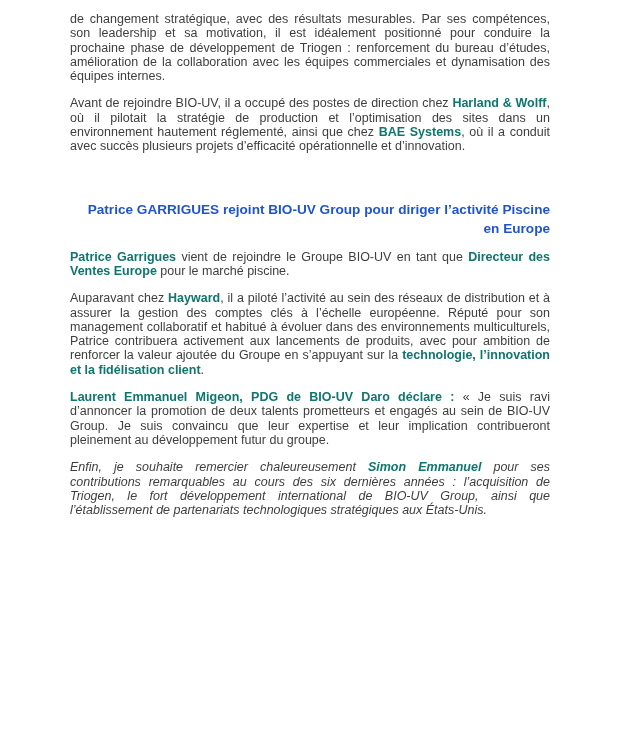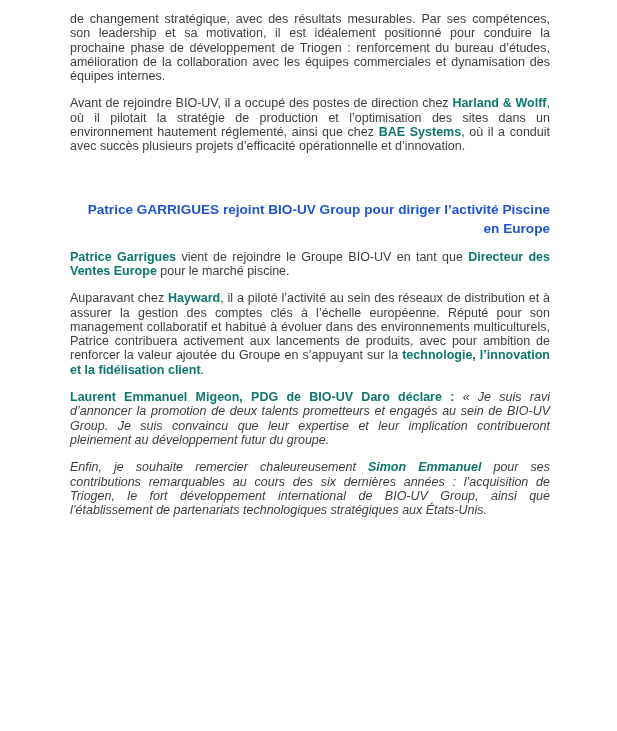--- a/index.html
+++ b/index.html
@@ -36,21 +36,20 @@
     font-size: 13.6px;
     line-height: 19px;
     font-weight: bold;
     text-align: right;
   }
   .run-b {
     font-weight: bold;
     color: #0f766e;
   }
   .run-i {
-    font-style: italic;
   }
 </style>
 </head>
 <body>
 
 <div class="page">
   <div class="content">
       <p class="para"><span>de changement stratégique, avec des résultats mesurables. Par ses compétences, son leadership et sa motivation, il est idéalement positionné pour conduire la prochaine phase de développement de Triogen : renforcement du bureau d’études, amélioration de la collaboration avec les équipes commerciales et dynamisation des équipes internes.</span></p>
       <p class="para"><span>Avant de rejoindre BIO-UV, il a occupé des postes de direction chez </span><span class="run-b">Harland &amp; Wolff</span><span>, où il pilotait la stratégie de production et l’optimisation des sites dans un environnement hautement réglementé, ainsi que chez </span><span class="run-b">BAE Systems</span><span>, où il a conduit avec succès plusieurs projets d’efficacité opérationnelle et d’innovation.</span></p>
       <h2 class="heading" style="color: rgb(30, 85, 206);"><span style="color: rgb(30, 85, 206);">Patrice GARRIGUES rejoint BIO-UV Group pour diriger l’activité Piscine en Europe</span></h2>

